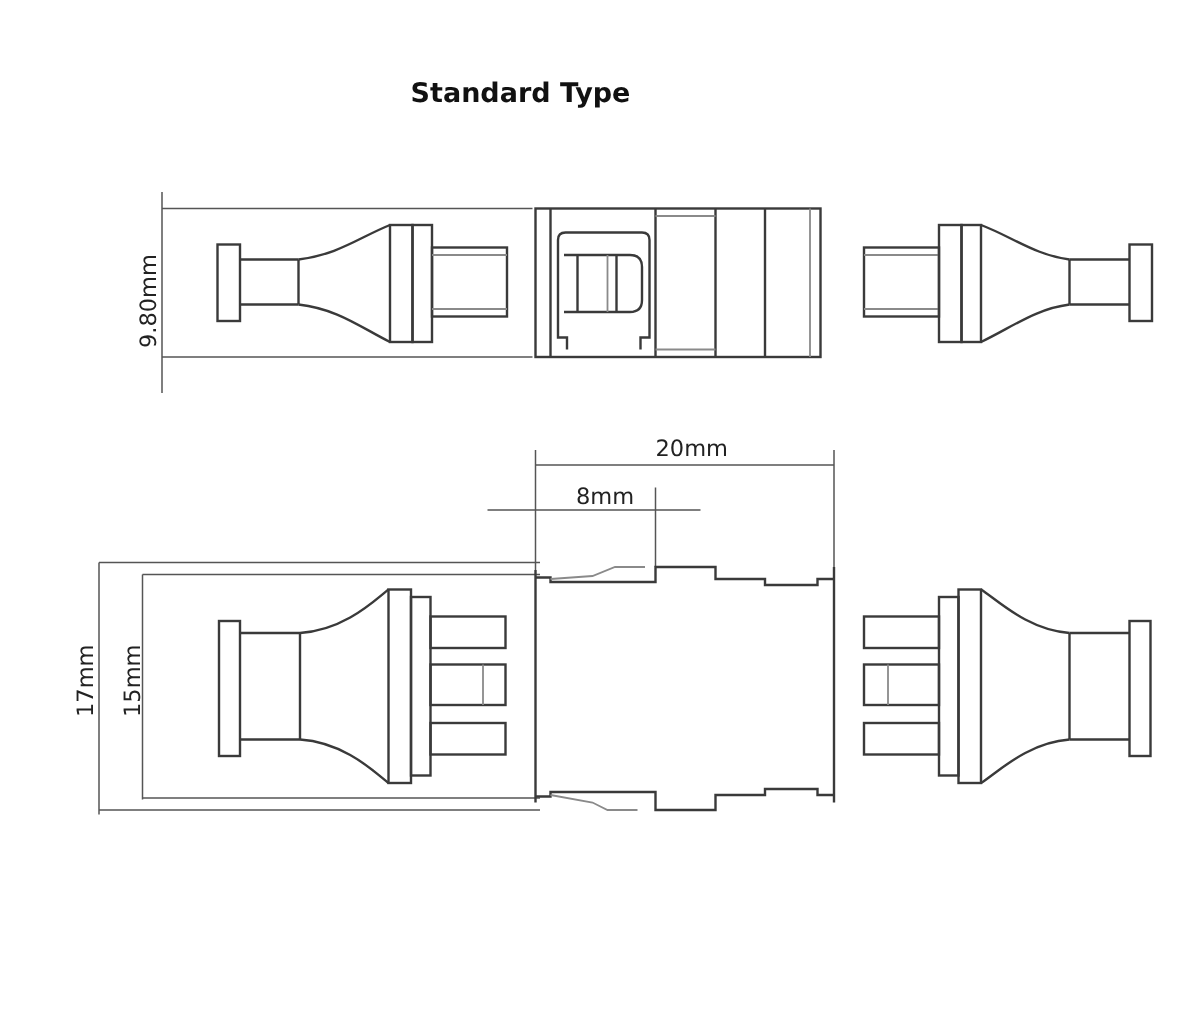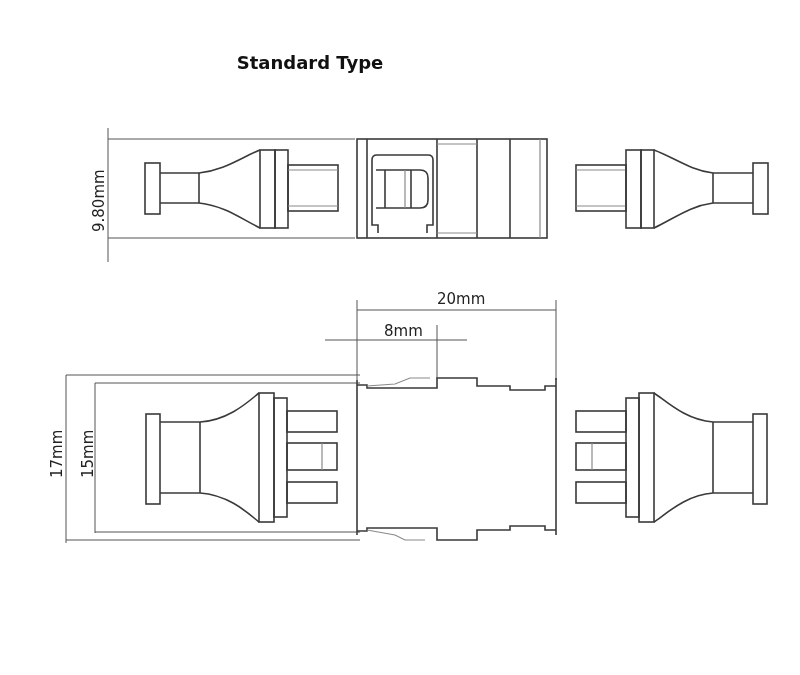--- a/index.html
+++ b/index.html
@@ -1,17 +1,17 @@
 <!DOCTYPE html>
 <html><head>
 <meta charset="utf-8">
 <style>
   html, body { margin: 0; padding: 0; background: #ffffff; }
   body { width: 800px; height: 675px; position: relative; overflow: hidden; font-family: "Liberation Sans", sans-serif; }
-  .title { position: absolute; left: 0; top: 52px; width: 620px; text-align: center; font-family: "DejaVu Sans", sans-serif; font-weight: bold; font-size: 18px; color: #111; }
+  .title { position: absolute; left: 0; top: 52px; width: 620px; text-align: center; font-family: "DejaVu Sans", sans-serif; font-weight: bold; font-size: 18px; color: #111; padding-left: 37px; }
   svg { position: absolute; left: 0; top: 0; }
   .ln { stroke: #3a3a3a; stroke-width: 1.6; fill: none; }
   .lnt { stroke: #555; stroke-width: 1; fill: none; }
   .lng { stroke: #8a8a8a; stroke-width: 1.2; fill: none; }
   .dim-text { font-family: "DejaVu Sans", sans-serif; font-size: 15px; fill: #222; }
 </style>
 </head>
 <body>
 
 <div class="title">Standard Type</div>

